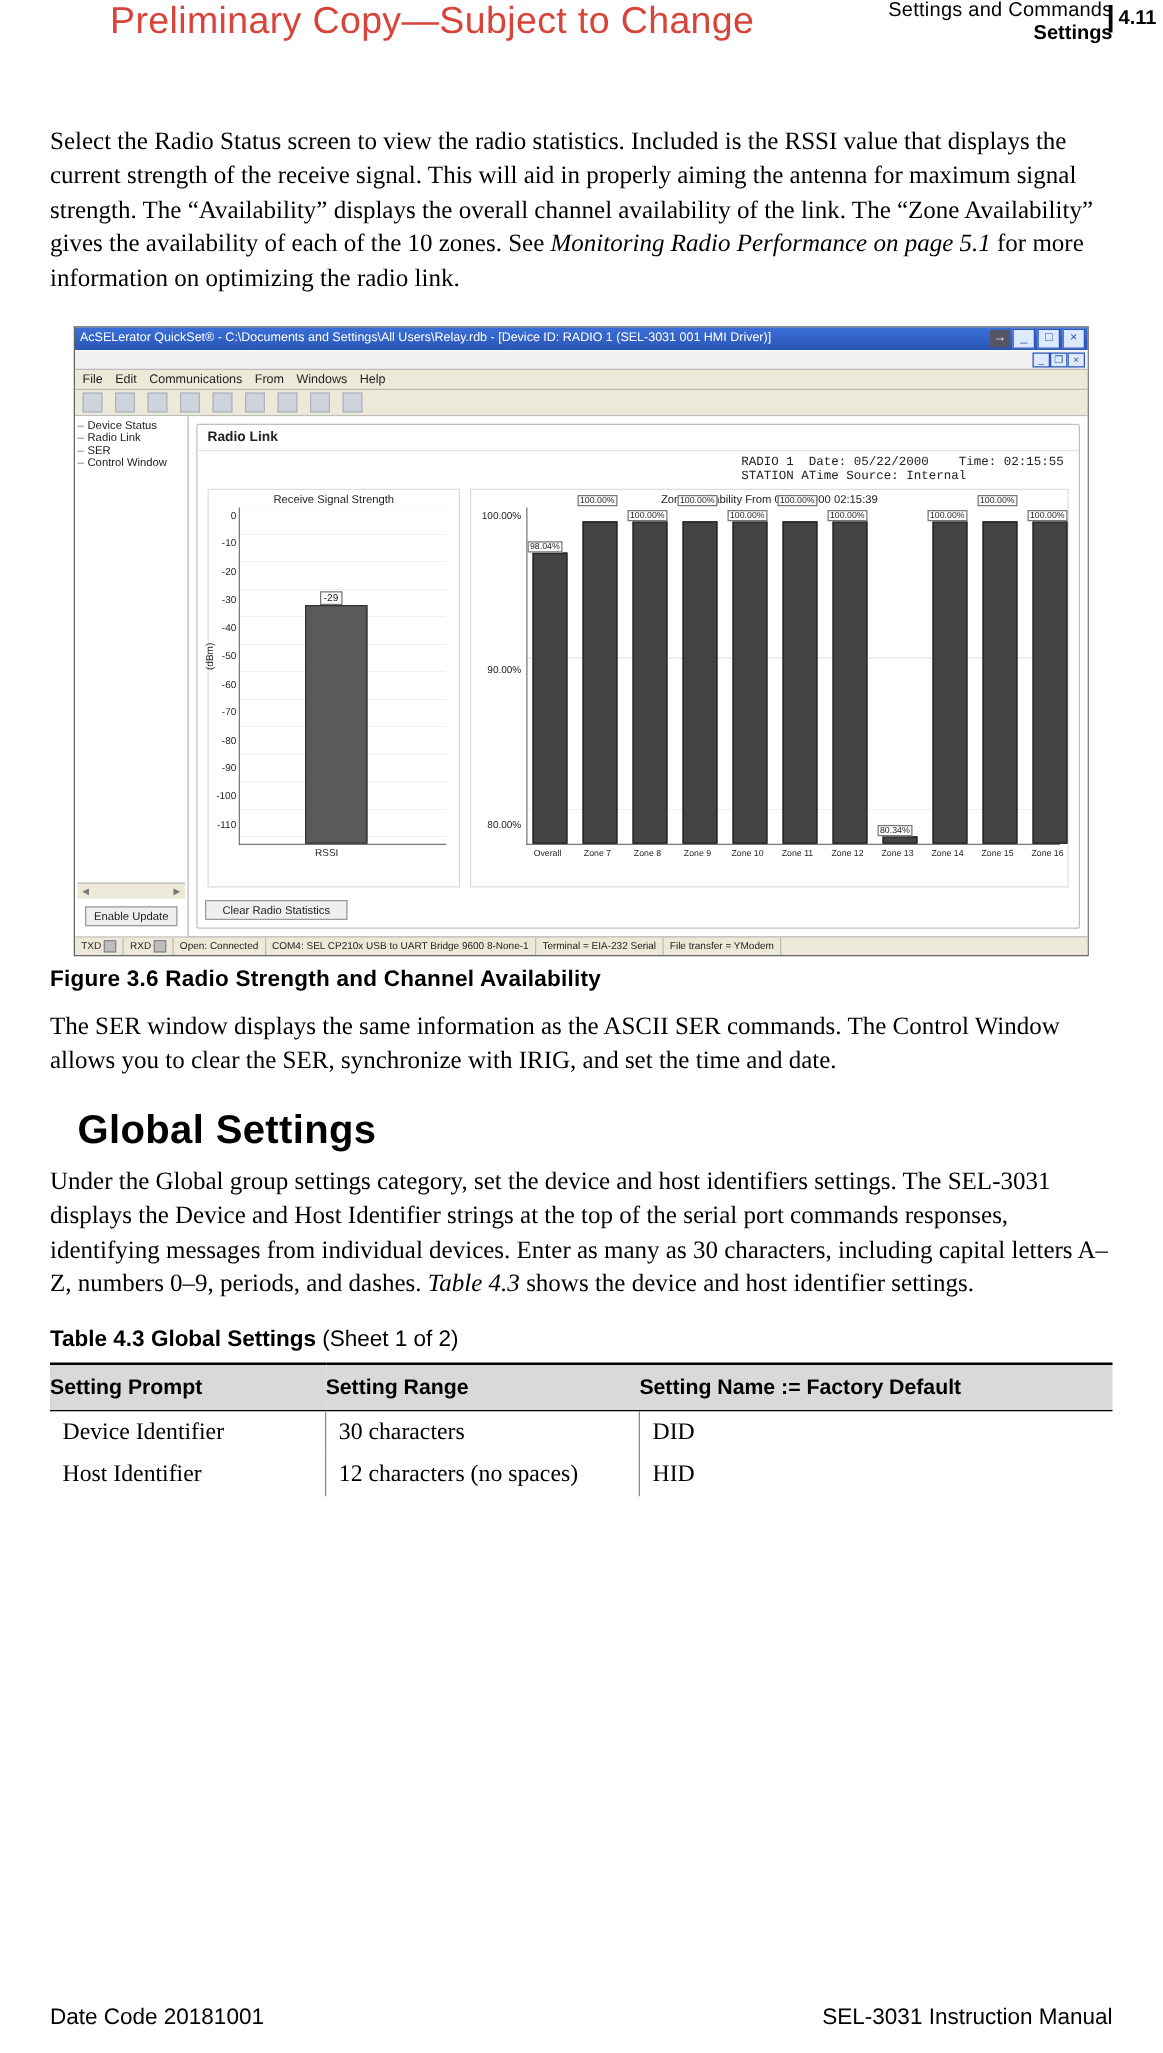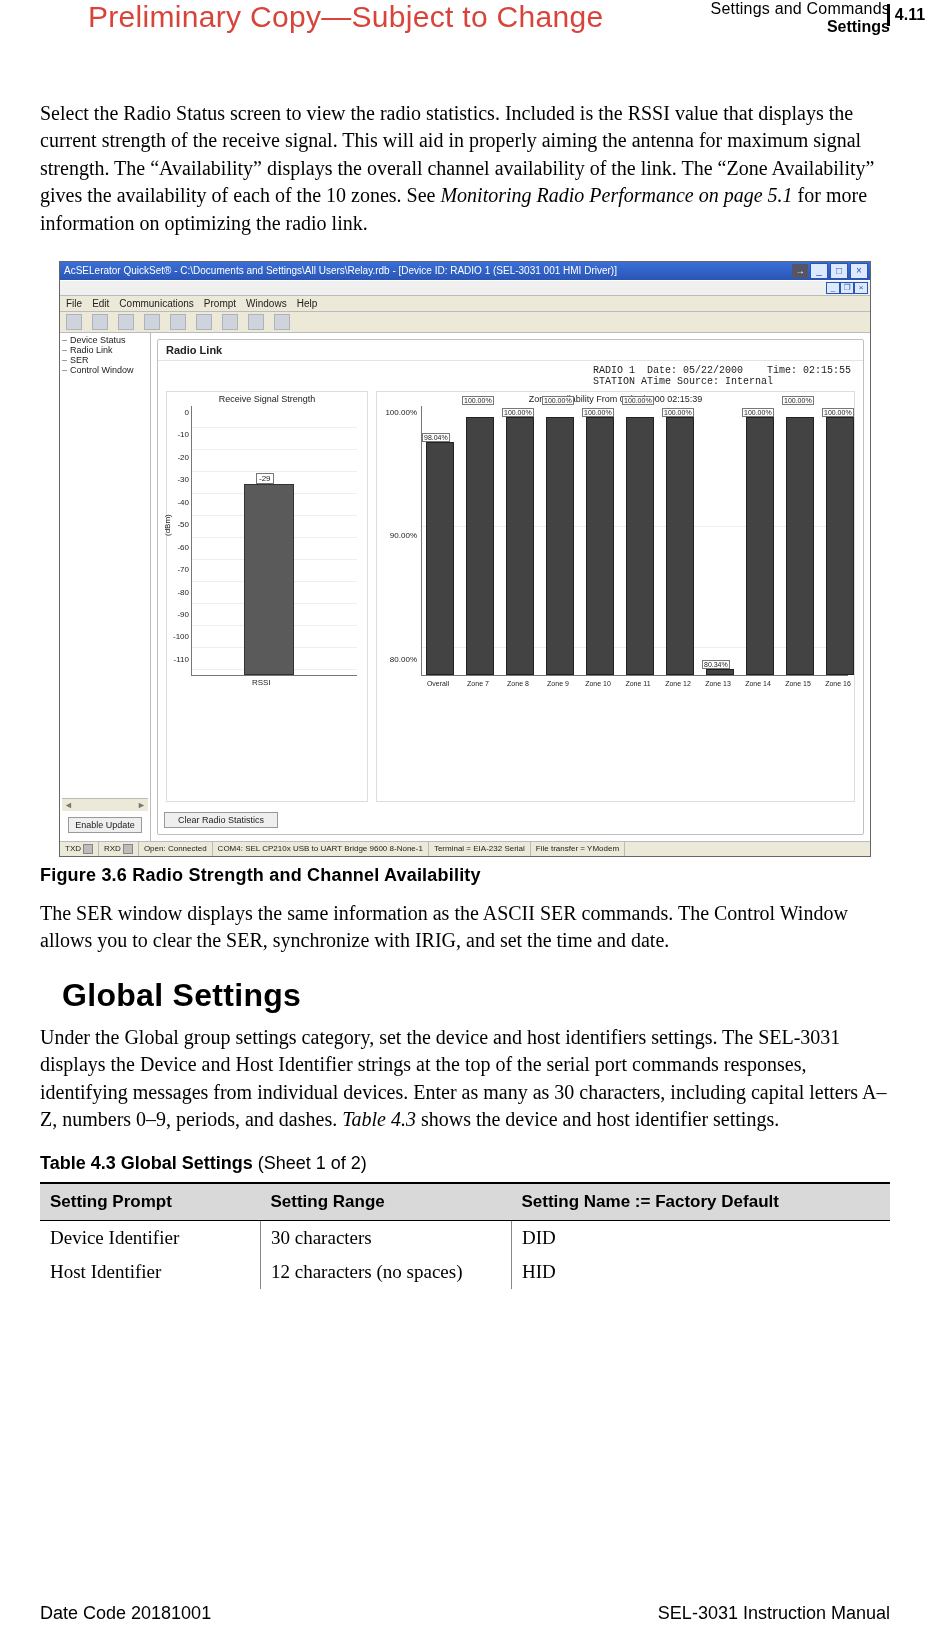--- a/index.html
+++ b/index.html
@@ -89,21 +89,21 @@
     width: 100%;
     border-collapse: collapse;
     font-size: 18px;
   }
   table.settings th {
     background: #d9d9d9;
     text-align: left;
     font-family: Verdana, Arial, Helvetica, sans-serif;
     font-weight: 700;
     font-size: 17px;
-    padding: 8px 10px;
+    padding: 8px 0;
     border-top: 2px solid #000;
     border-bottom: 1px solid #000;
   }
   table.settings td {
     padding: 6px 10px;
     font-family: "Times New Roman", Times, serif;
     font-size: 19px;
     border-right: 1px solid #888;
   }
   table.settings td:last-child { border-right: none; }
@@ -176,21 +176,21 @@
     padding: 2px 6px;
     font-size: 10px;
   }
   .toolbar .ticon {
     width: 14px; height: 14px;
     background: #cfd3db;
     border: 1px solid #aeb2bc;
   }
   .main-split {
     display: flex;
-    height: 508px;
+    height: 416px;
     background: #fff;
   }
   .tree {
     width: 86px;
     border-right: 1px solid #bbb;
     font-size: 9px;
     padding: 2px;
     background: #fff;
     display: flex;
     flex-direction: column;
@@ -432,21 +432,21 @@
       <div class="subbar">
         <div class="tb-btn" style="width:12px;height:10px;font-size:8px">_</div>
         <div class="tb-btn" style="width:12px;height:10px;font-size:8px">❐</div>
         <div class="tb-btn" style="width:12px;height:10px;font-size:8px">×</div>
       </div>
 
       <div class="menubar">
         <span>File</span>
         <span>Edit</span>
         <span>Communications</span>
-        <span>Prompt</span>
+        <span>From</span>
         <span>Windows</span>
         <span>Help</span>
       </div>
 
       <div class="toolbar">
         <div class="ticon"></div>
         <div class="ticon"></div>
         <div class="ticon"></div>
         <div class="ticon"></div>
         <div class="ticon"></div>

